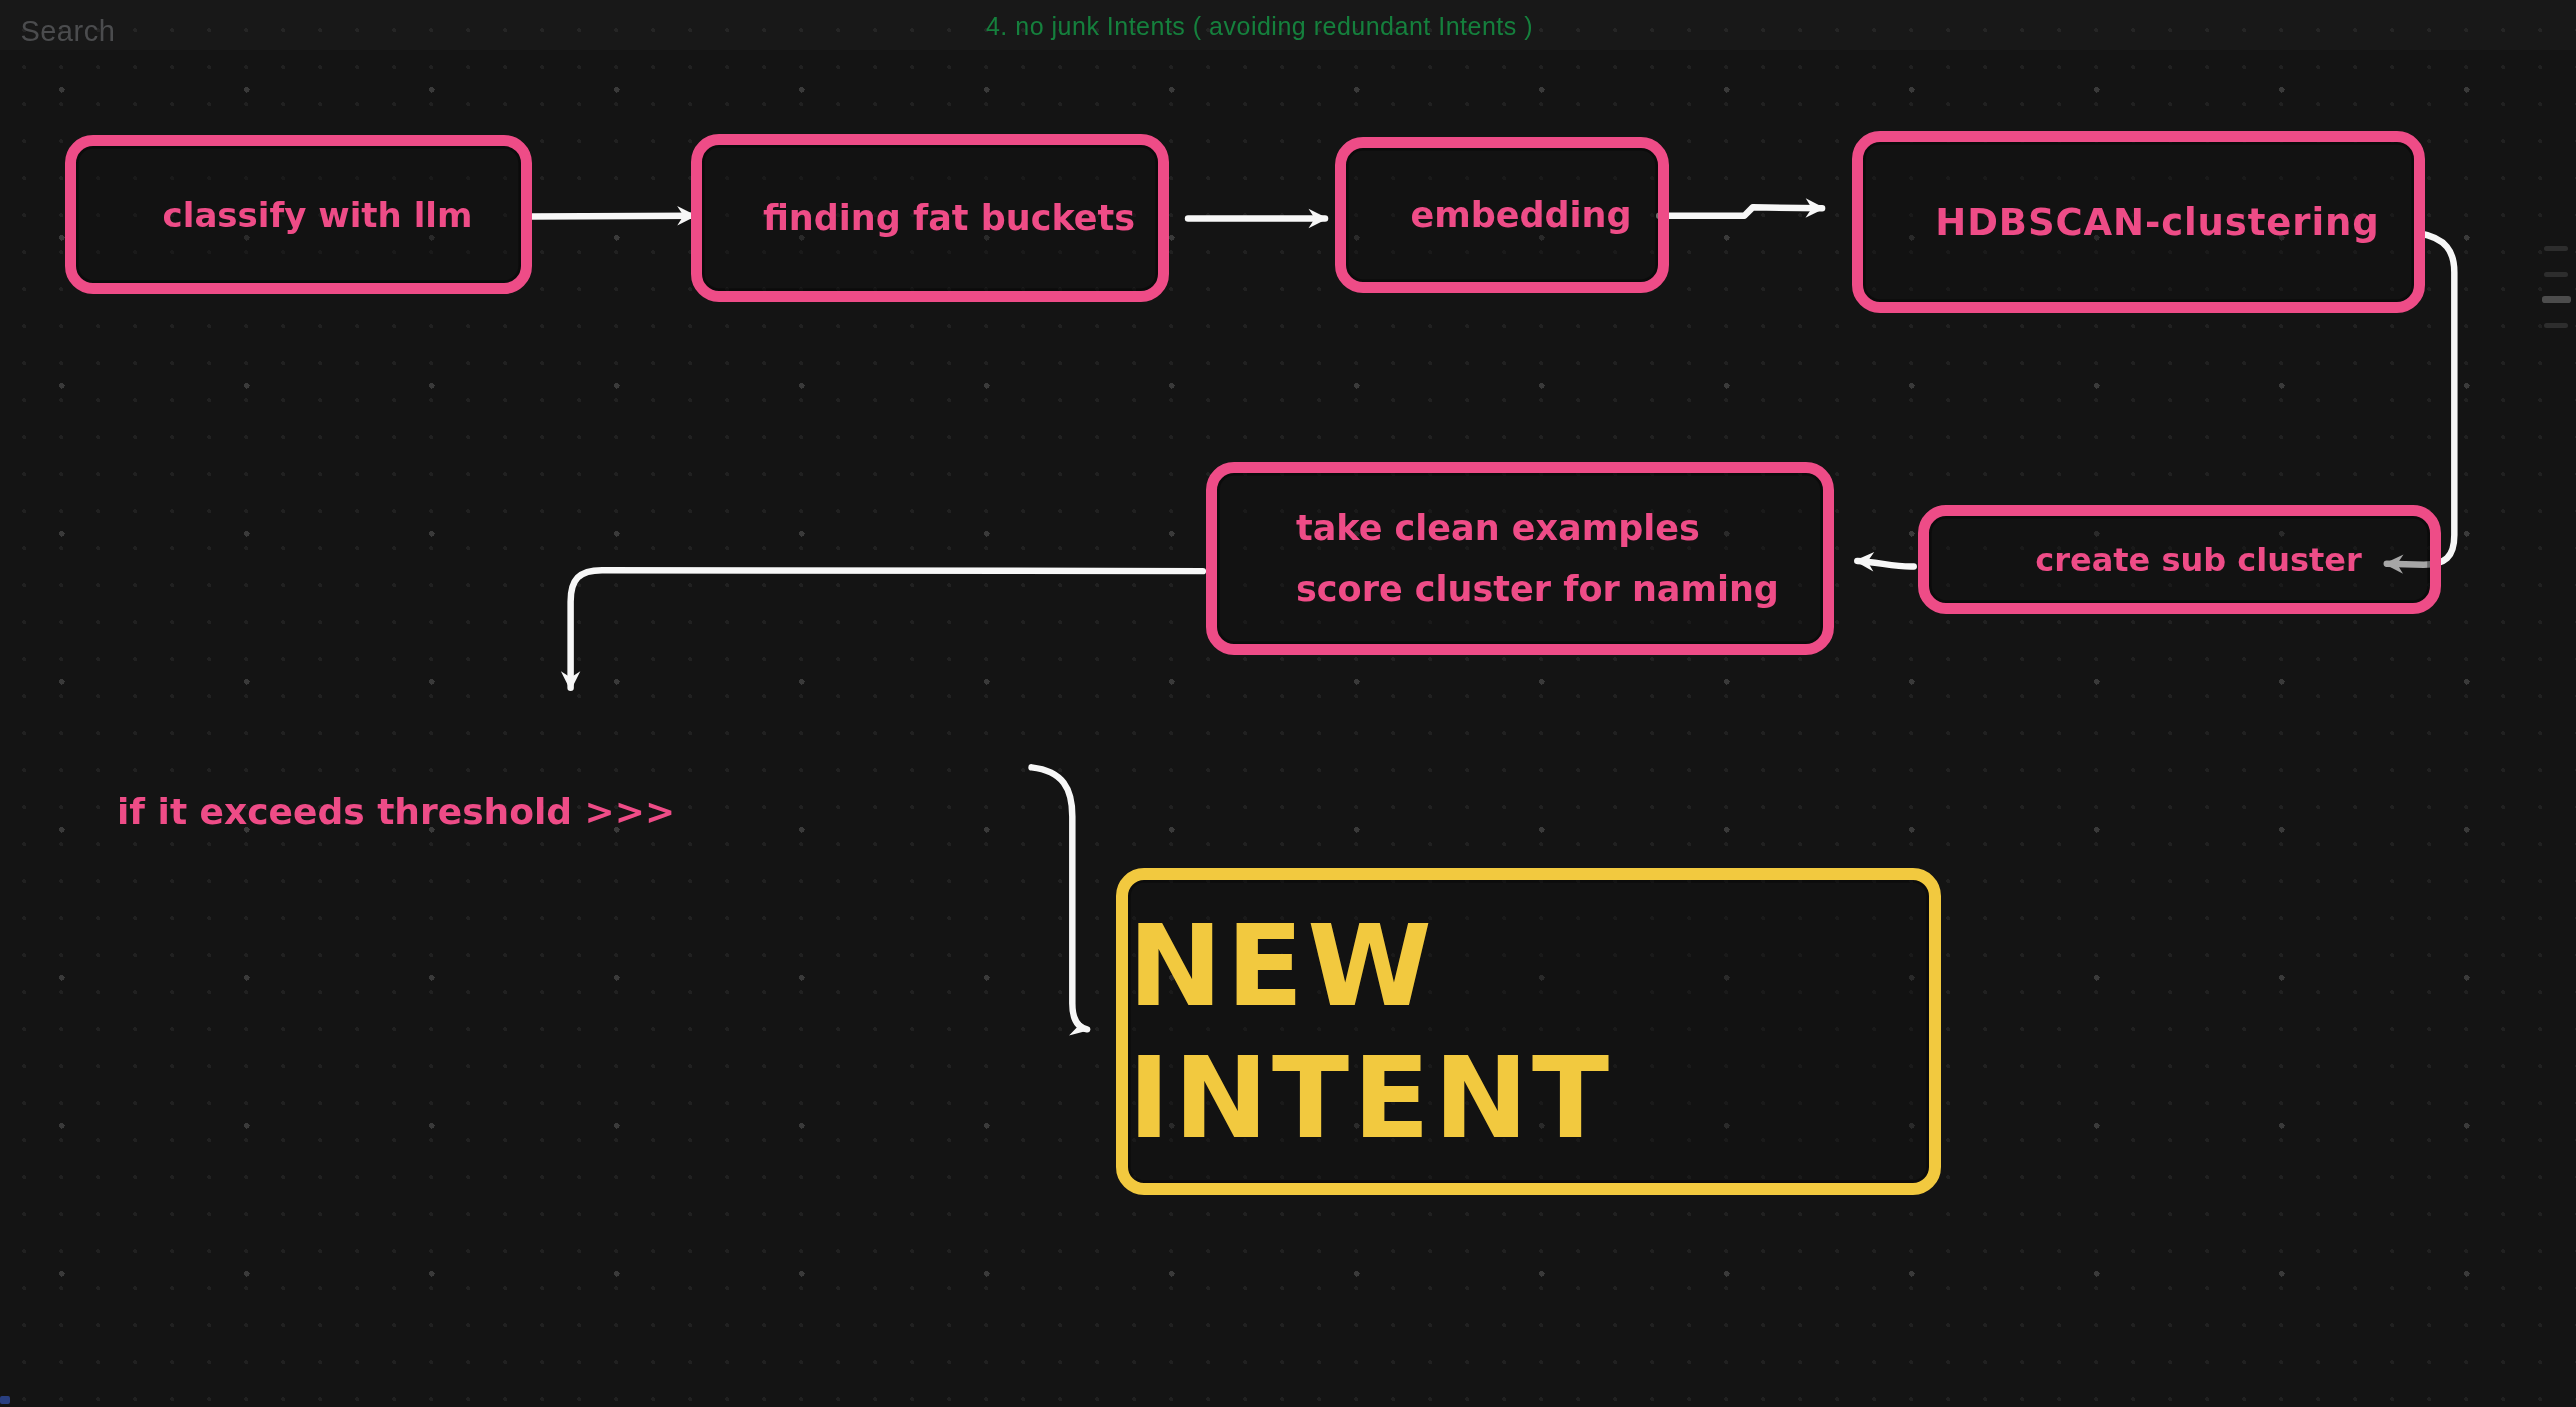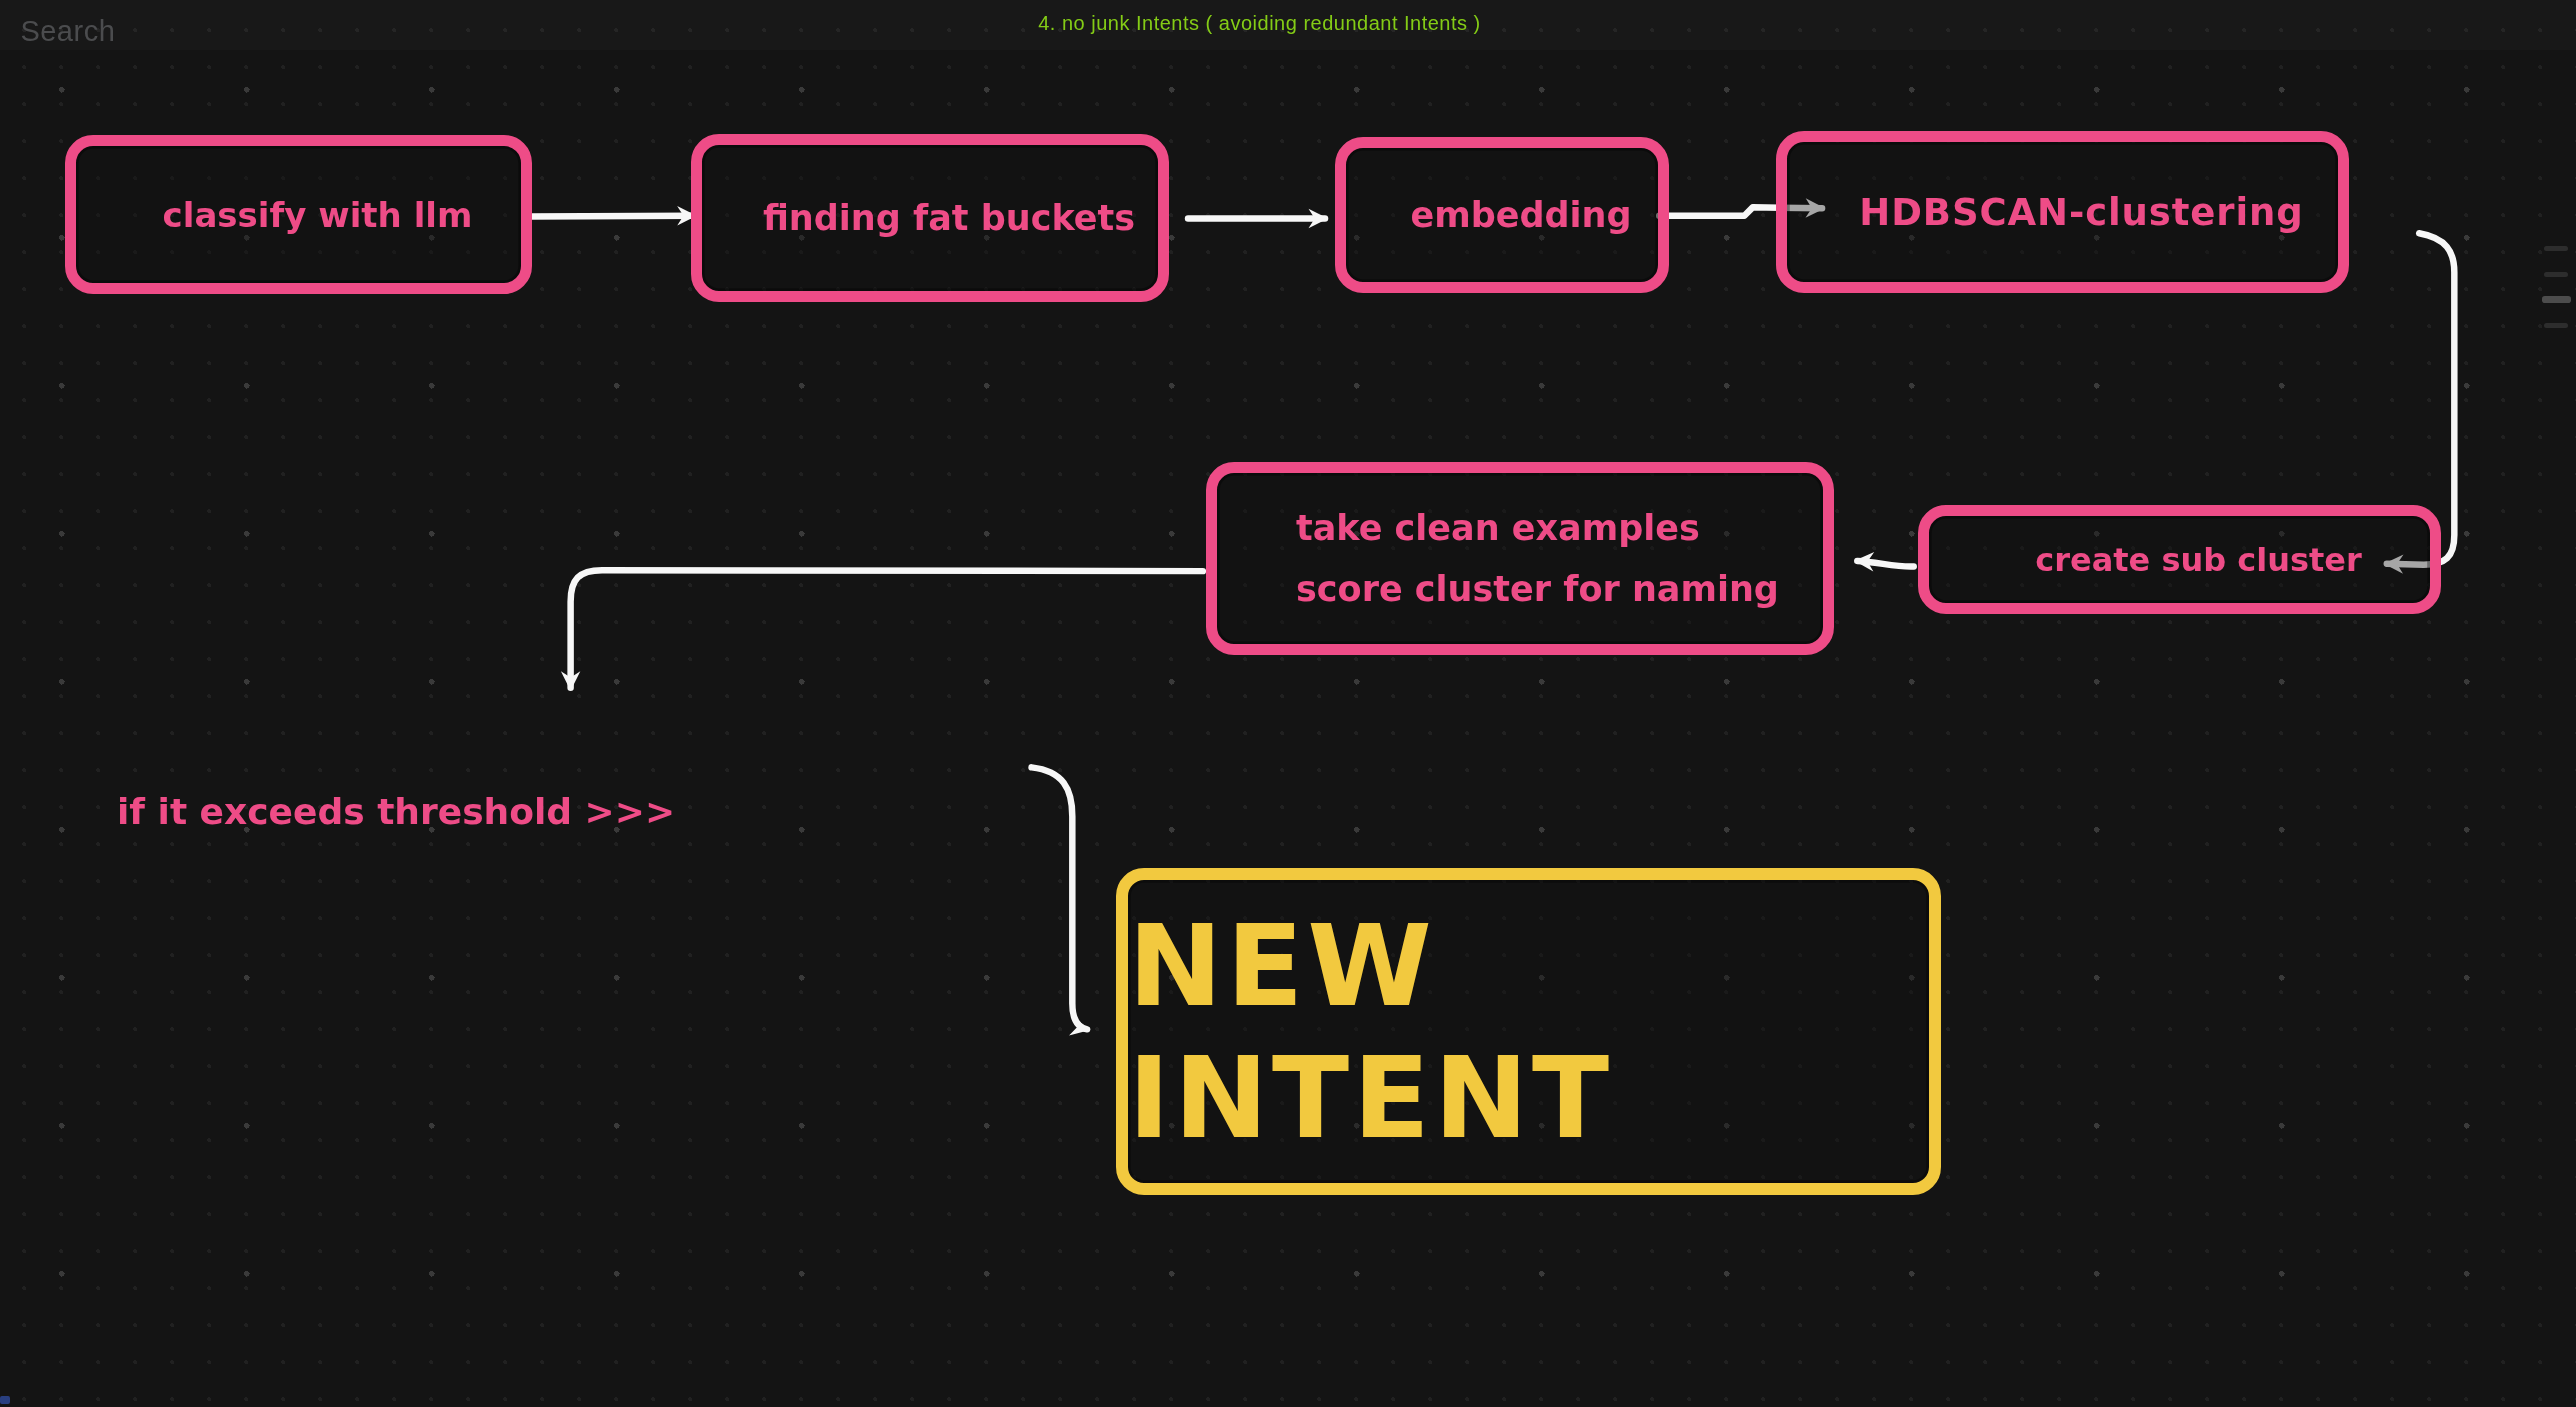--- a/index.html
+++ b/index.html
@@ -28,38 +28,38 @@
   }
   .search-label{
     position:absolute;left:20.4px;top:15px;
     font-family:"Liberation Sans",sans-serif;
     font-size:29px;color:#4b4c4e;letter-spacing:0.5px;
   }
   .canvas-title{
     position:absolute;left:889px;top:12px;width:741px;
     text-align:center;
     font-family:"Liberation Sans",sans-serif;
-    font-size:20px;color:#84cc16;letter-spacing:0.5px;
+    font-size:25px;color:#15803d;letter-spacing:0.5px;
     white-space:nowrap;
   }
   
   .node{
     position:absolute;
     border:11px solid var(--pink);
     border-radius:28px;
     background:rgba(14,14,14,0.35);
     box-shadow:inset 0 0 0 2.8px rgba(0,0,0,0.35);
     display:flex;align-items:center;justify-content:center;
     color:var(--pink);font-weight:bold;
   }
   .node .node-label{white-space:pre;margin-left:38px;}
   .node-classify     {left:65px;  top:135px; width:467px; height:159px; font-size:34px;}
   .node-fat-buckets  {left:691px; top:134px; width:478px; height:168px; font-size:35px;}
   .node-embedding    {left:1335px;top:137px; width:334px; height:156px; font-size:35px;}
-  .node-hdbscan      {left:1776px;top:131px; width:573px; height:162px; font-size:37px;letter-spacing:0.9px;}
+  .node-hdbscan      {left:1852px;top:131px; width:573px; height:182px; font-size:37px;letter-spacing:0.9px;}
   .node-take-clean   {left:1206px;top:462px; width:628px; height:193px;
                       justify-content:flex-start;padding-left:41px;font-size:35px;line-height:61px;}
   .node-create-sub   {left:1918px;top:505px; width:523px; height:109px; font-size:32px;}
   .node-new-intent{
     position:absolute;left:1116px;top:868px;width:825px;height:327px;
     border:12px solid var(--yellow);border-radius:28px;
     background:rgba(14,14,14,0.35);
     box-shadow:inset 0 0 0 2.8px rgba(0,0,0,0.3);
     display:flex;align-items:center;justify-content:center;
     color:var(--yellow);font-weight:bold;font-size:113px;letter-spacing:3.7px;

